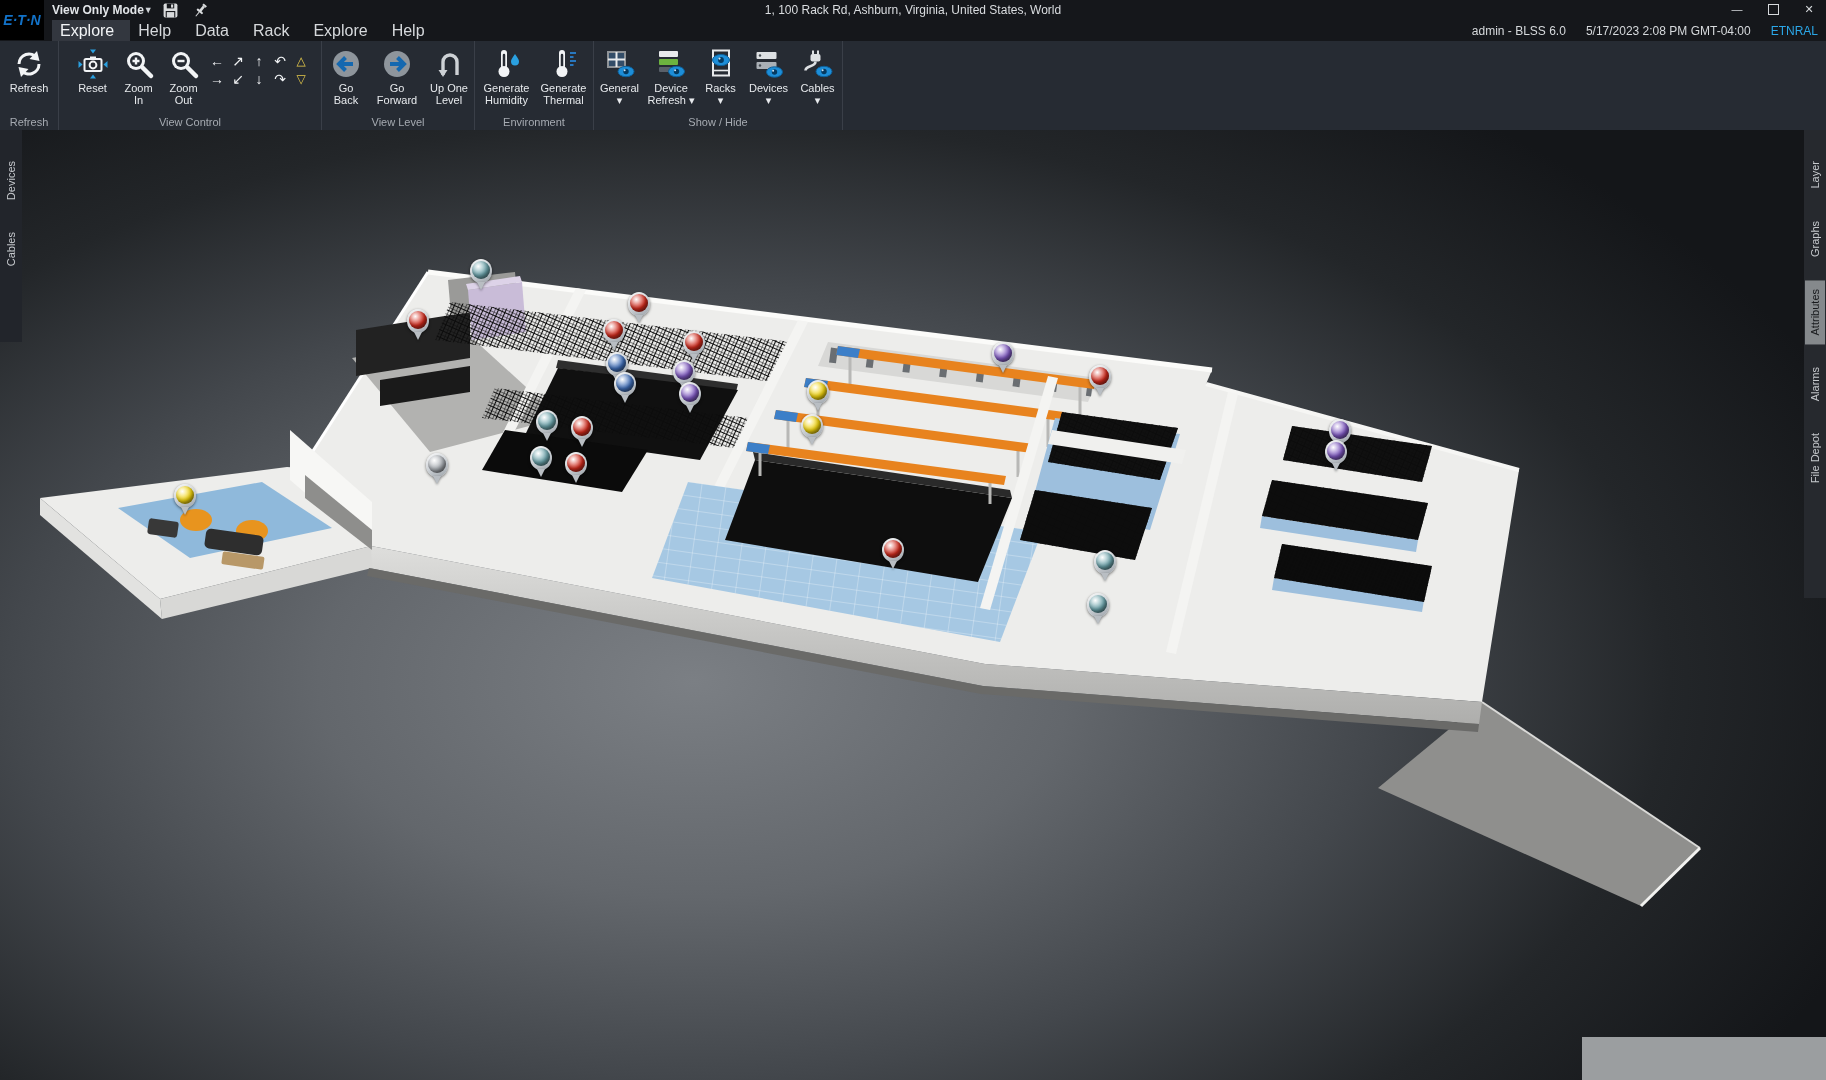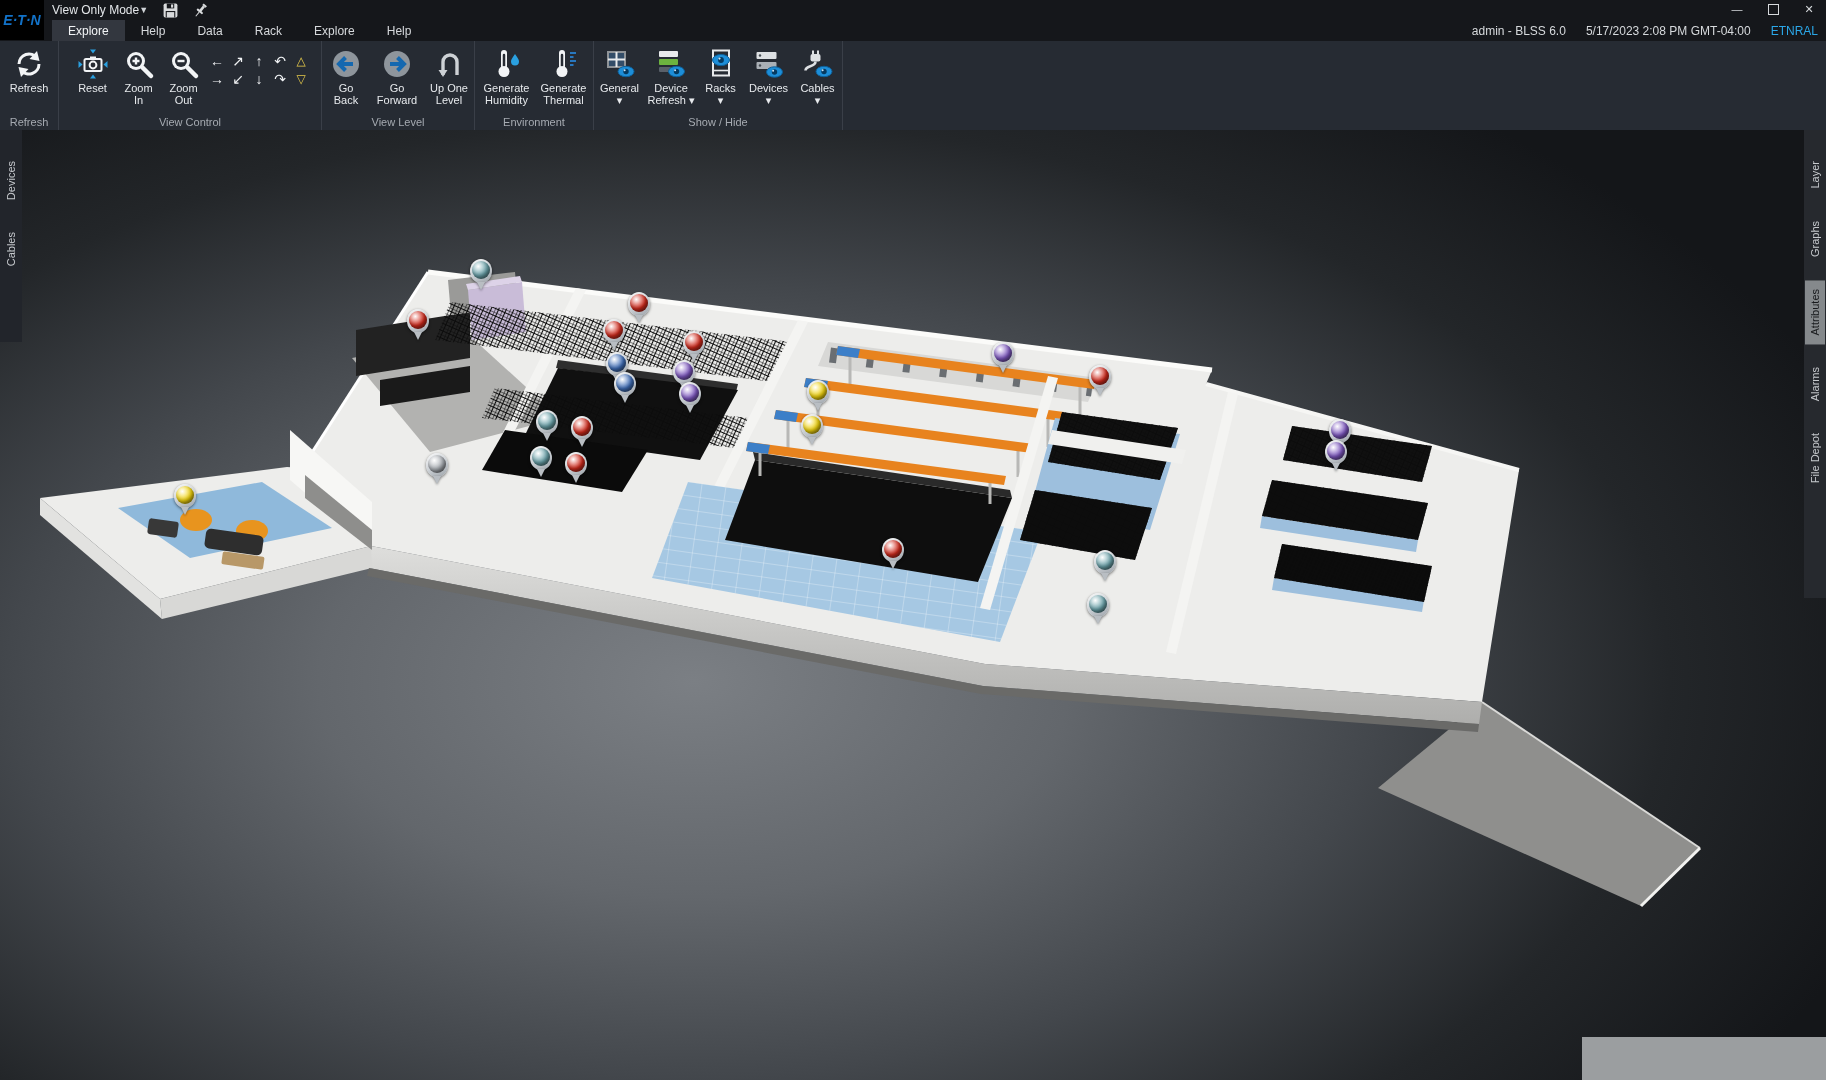--- a/index.html
+++ b/index.html
@@ -6,35 +6,35 @@
   body{width:1826px;height:1080px;overflow:hidden;font-family:"Liberation Sans",sans-serif;
        -webkit-font-smoothing:antialiased;color:#dfe2e5;position:relative;}
   #app{position:absolute;inset:0;}
 
   
   #titlebar{position:absolute;left:0;top:0;width:1826px;height:20px;background:#15171b;z-index:30;}
   #logo{position:absolute;left:0;top:0;width:44px;height:40px;background:#000000;display:flex;
         align-items:center;justify-content:center;color:#1272c8;font-weight:bold;font-style:italic;
         font-size:14px;letter-spacing:0;z-index:40;}
   #mode-btn{position:absolute;left:52px;top:2px;height:16px;display:flex;align-items:center;
-        color:#e3e6e9;font-size:12px;cursor:default;}
+        color:#e3e6e9;font-size:12px;cursor:default;font-weight:bold;}
   #mode-btn .caret{font-size:9px;color:#cfd3d7;}
   .tb-icon{position:absolute;top:2px;width:17px;height:17px;}
   #save-icon{left:162px;} #pin-icon{left:192px;}
   #window-title{position:absolute;left:0;right:0;top:3px;text-align:center;font-size:12px;color:#dadde0;}
   #win-controls{position:absolute;right:6px;top:1px;display:flex;gap:14px;z-index:45;}
   .winbtn{width:22px;height:16px;display:flex;align-items:center;justify-content:center;
           color:#d6d9dc;font-size:11px;}
   .winbtn .maxbox{width:9px;height:9px;border:1.5px solid #d6d9dc;display:inline-block;}
 
   
   #menubar{position:absolute;left:0;top:20px;width:1826px;height:21px;background:#15171b;z-index:29;
            display:flex;align-items:stretch;}
   #menu-tabs{display:flex;margin-left:52px;}
-  .mtab{padding:3px 16px 2px 16px;font-size:12px;color:#d6d9dc;display:flex;align-items:center;}
+  .mtab{padding:3px 16px 2px 8px;font-size:16px;color:#d6d9dc;display:flex;align-items:center;}
   .mtab.active{background:#33373f;color:#f2f4f6;}
   #menu-status{margin-left:auto;display:flex;gap:20px;align-items:center;padding-right:8px;
                font-size:12px;color:#d6d9dc;}
   #env-label{color:#2ba7e8;}
 
   
   #ribbon{position:absolute;left:0;top:41px;width:1826px;height:89px;background:#262b33;z-index:28;
           display:flex;align-items:stretch;}
   .rgroup{position:relative;display:flex;align-items:flex-start;justify-content:center;
           padding-top:3px;border-right:1px solid #3a3f48;}
@@ -96,20 +96,21 @@
       <rect x="4.5" y="9.5" width="7" height="5" fill="#d8dadc"></rect>
     </svg>
     <svg class="tb-icon" id="pin-icon" viewBox="0 0 16 16">
       <g transform="rotate(40 8 8)">
         <rect x="6" y="1" width="4" height="2" fill="#d8dadc"></rect>
         <rect x="6.8" y="3" width="2.4" height="6" fill="#d8dadc"></rect>
         <rect x="4.5" y="8" width="7" height="2" rx="1" fill="#d8dadc"></rect>
         <rect x="7.6" y="10" width="0.9" height="5" fill="#d8dadc"></rect>
       </g>
     </svg>
+    <div id="window-title">1, 100 Rack Rd, Ashburn, Virginia, United States, World</div>
     <div id="win-controls">
       <span class="winbtn">—</span>
       <span class="winbtn">
           <span class="maxbox"></span>
         </span>
       <span class="winbtn">✕</span>
     </div>
   </div>
   <div id="logo">E·T·N</div>
 

